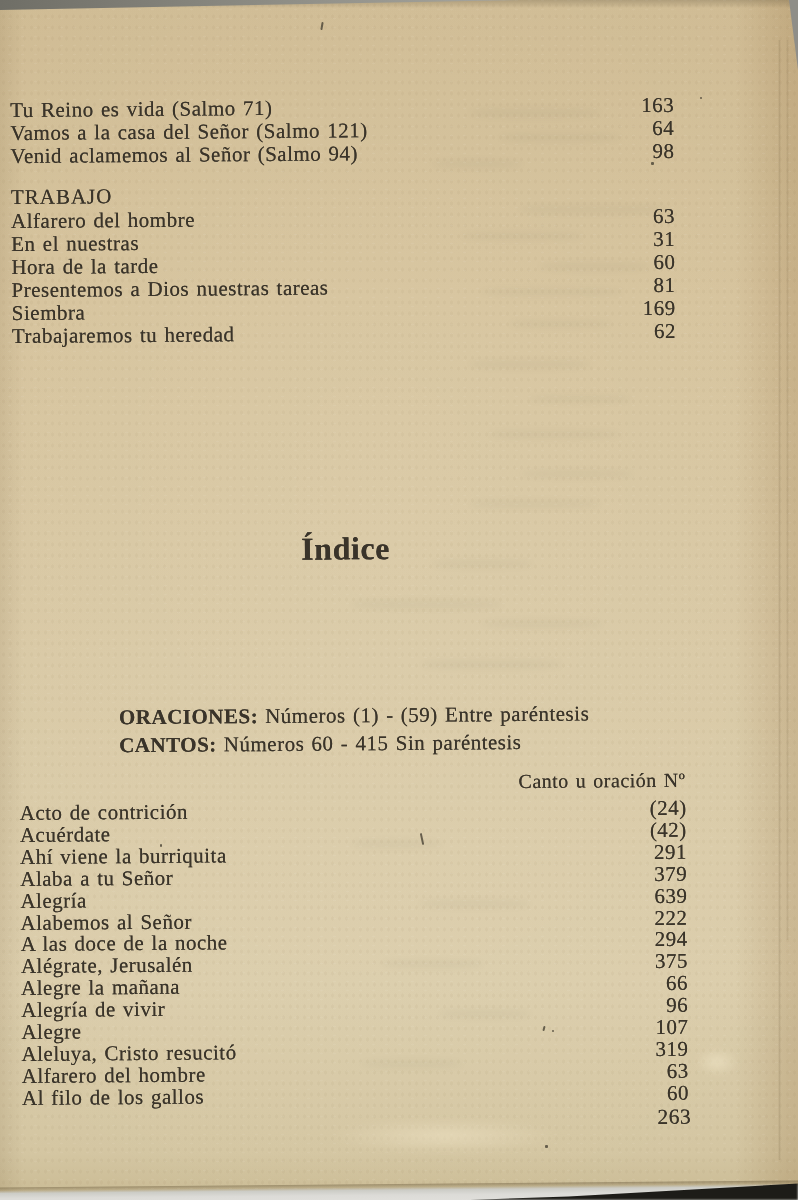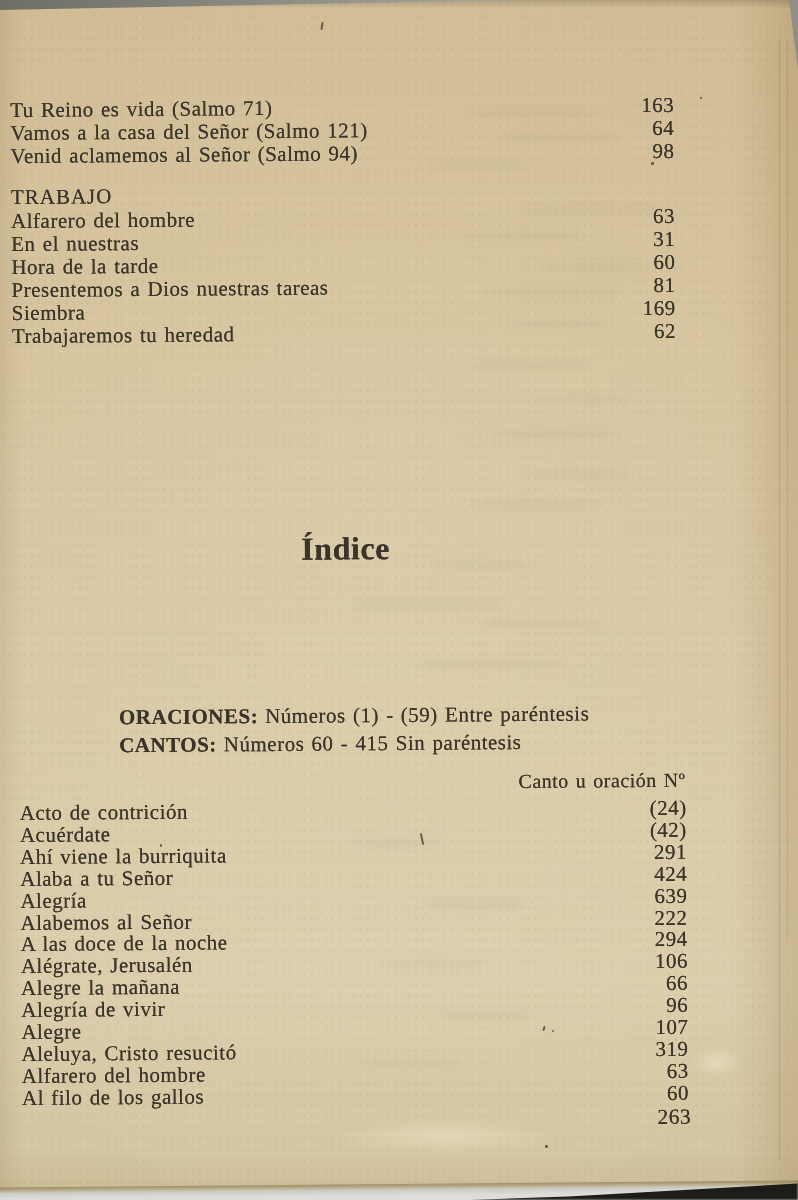--- a/index.html
+++ b/index.html
@@ -148,37 +148,37 @@
         <div class="row">
           <span>Acuérdate</span>
           <span>(42)</span>
         </div>
         <div class="row">
           <span>Ahí viene la burriquita</span>
           <span>291</span>
         </div>
         <div class="row">
           <span>Alaba a tu Señor</span>
-          <span>424</span>
+          <span>379</span>
         </div>
         <div class="row">
           <span>Alegría</span>
           <span>639</span>
         </div>
         <div class="row">
           <span>Alabemos al Señor</span>
           <span>222</span>
         </div>
         <div class="row">
           <span>A las doce de la noche</span>
           <span>294</span>
         </div>
         <div class="row">
           <span>Alégrate, Jerusalén</span>
-          <span>106</span>
+          <span>375</span>
         </div>
         <div class="row">
           <span>Alegre la mañana</span>
           <span>66</span>
         </div>
         <div class="row">
           <span>Alegría de vivir</span>
           <span>96</span>
         </div>
         <div class="row">

